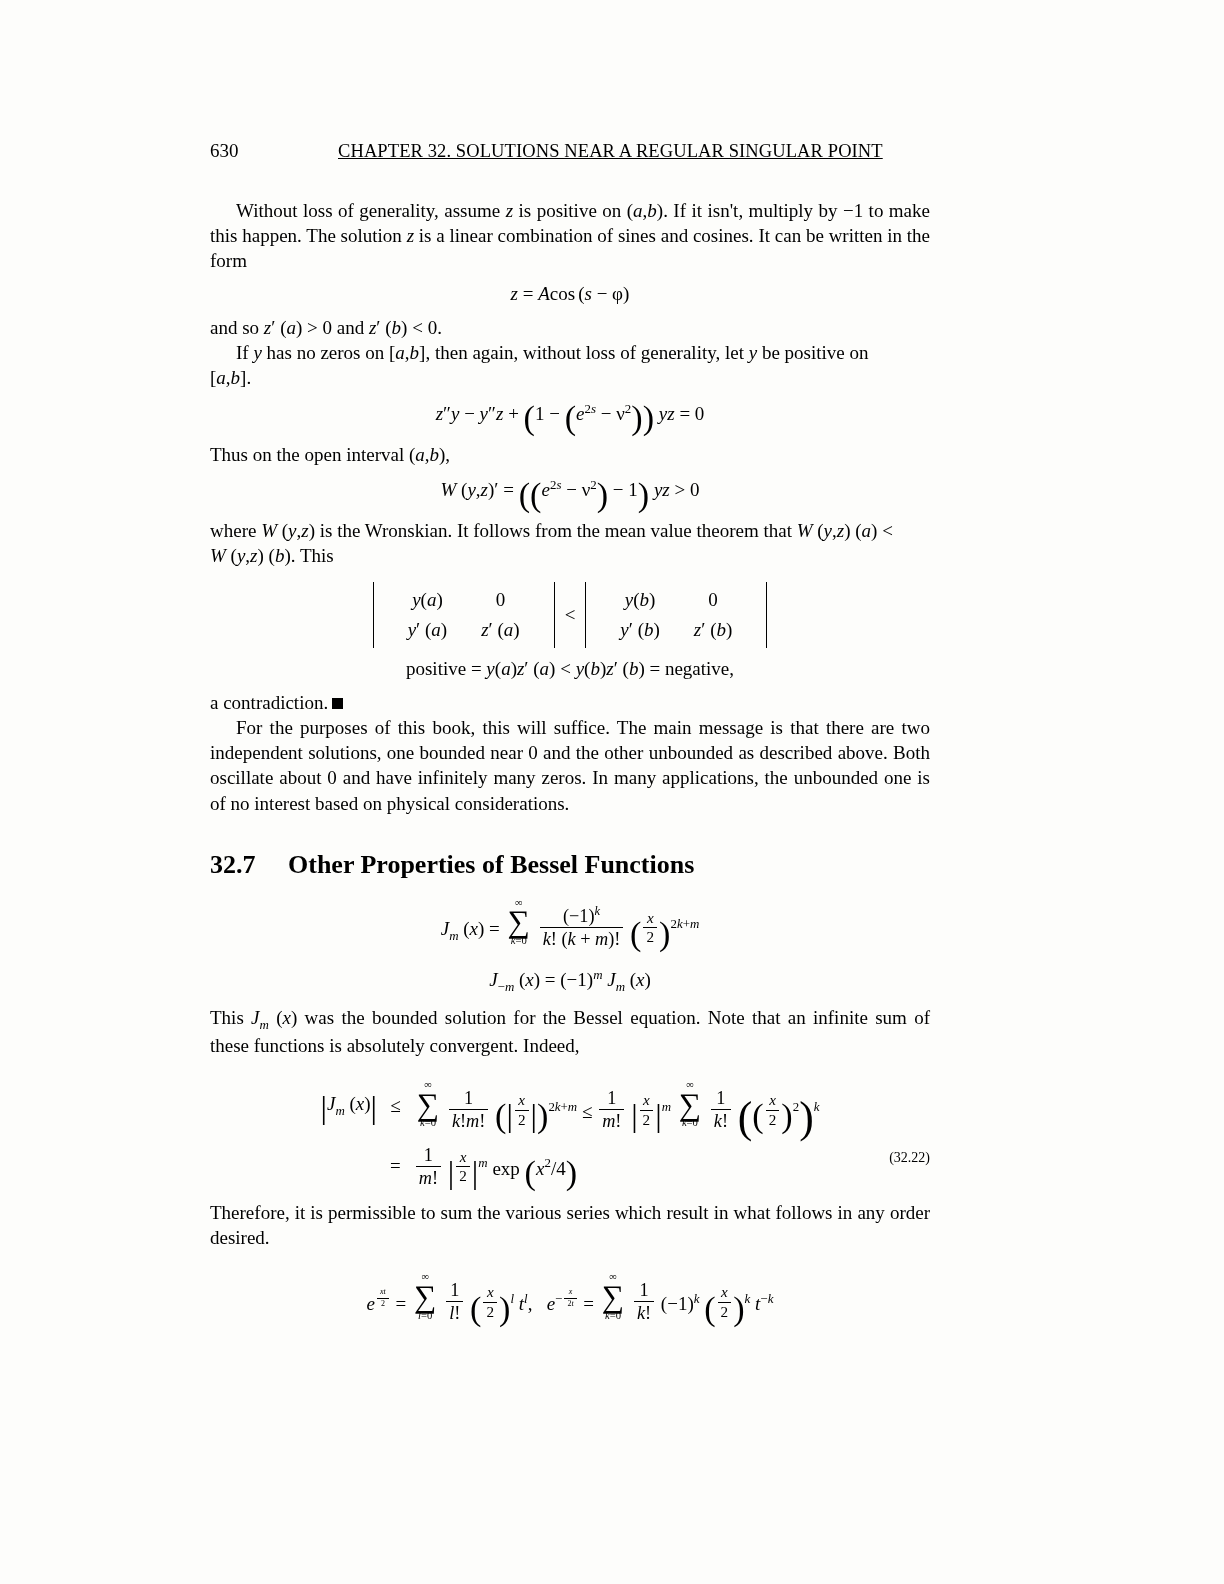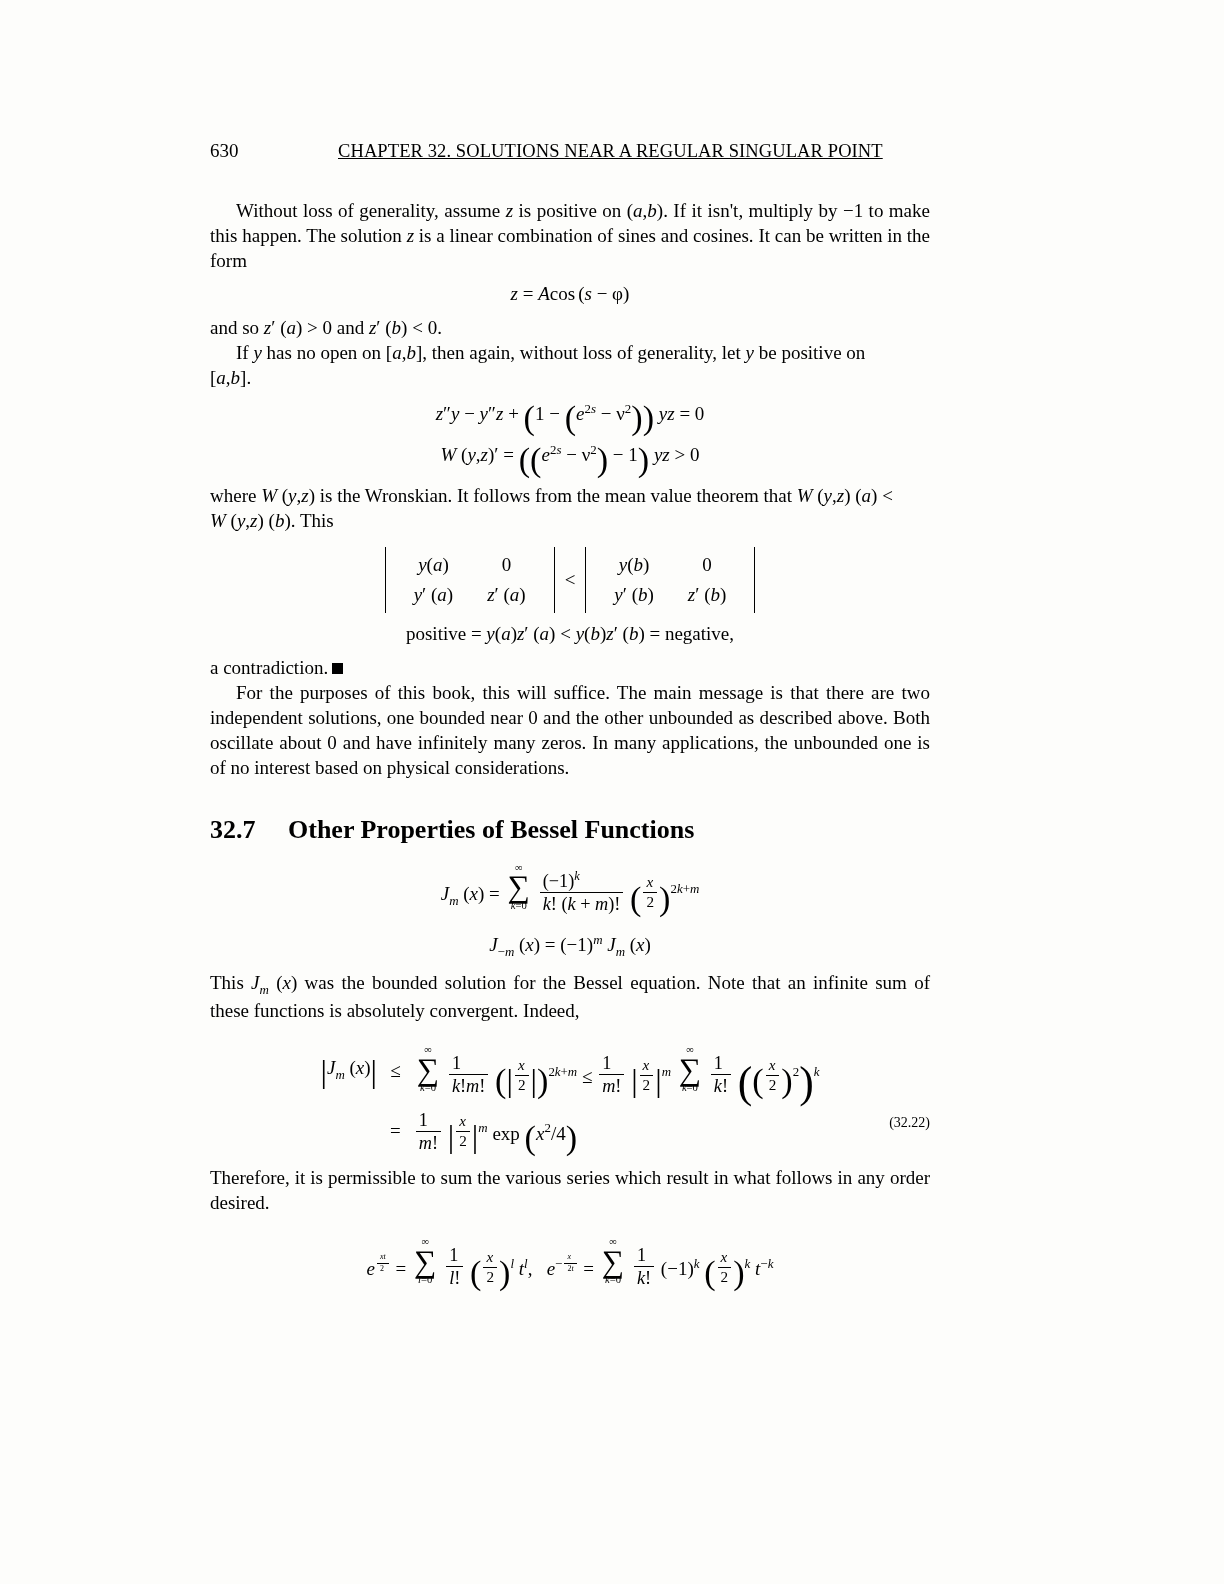--- a/index.html
+++ b/index.html
@@ -67,21 +67,21 @@
   .eq-num {
     position: absolute;
     right: 0;
     font-size: 14px;
   }
   i, .it { font-style: italic; }
   
   .frac {
     display: inline-block;
     vertical-align: -0.52em;
-    text-align: left;
+    text-align: center;
     font-size: 0.96em;
     line-height: 1.1;
     margin: 0 2px;
   }
   .frac > span { display: block; padding: 0 3px; }
   .frac .num { border-bottom: 1px solid #000; padding-bottom: 1px; }
   .frac .den { padding-top: 1px; }
   .frac.small { font-size: 0.8em; vertical-align: -0.45em; }
   
   .sum {
@@ -131,21 +131,21 @@
   
   .detwrap {
     display: inline-block;
     vertical-align: middle;
   }
   .det {
     display: inline-table;
     border-left: 1.3px solid #000;
     border-right: 1.3px solid #000;
     border-collapse: separate;
-    padding: 2px 10px;
+    padding: 2px 16px;
     vertical-align: middle;
   }
   .det td {
     padding: 3px 16px;
     text-align: center;
     font-size: 19px;
     white-space: nowrap;
   }
   .lt-mid {
     display: inline-block;
@@ -183,30 +183,33 @@
 
     <div class="eq">
       <span><i>z</i> = <i>A</i>cos<span style="display:inline-block;width:3px"></span>(<i>s</i> − φ)</span>
     </div>
 
     <p>
       <span>and so </span><span><i>z</i>′ (<i>a</i>) &gt; 0</span><span> and </span><span><i>z</i>′ (<i>b</i>) &lt; 0</span><span>.</span>
     </p>
 
     <p class="indent">
-      <span>If </span><i>y</i><span> has no open on </span><span>[<i>a</i>,<i>b</i>]</span><span>, then again, without loss of generality, let </span><i>y</i><span> be positive on </span><br>
+      <span>If </span><i>y</i><span> has no zeros on </span><span>[<i>a</i>,<i>b</i>]</span><span>, then again, without loss of generality, let </span><i>y</i><span> be positive on </span><br>
       <span>[<i>a</i>,<i>b</i>]</span><span>.</span>
     </p>
 
     <div class="eq">
       <span>
         <i>z</i>″<i>y</i> − <i>y</i>″<i>z</i> + <span class="paren-big">(</span>1 − <span class="paren-big">(</span><i>e</i><sup>2<i>s</i></sup> − ν<sup>2</sup><span class="paren-big">)</span><span class="paren-big">)</span> <i>yz</i> = 0
       </span>
     </div>
 
+    <p>
+      <span>Thus on the open interval</span> <span>(<i>a</i>,<i>b</i>)</span>,
+    </p>
 
     <div class="eq">
       <span>
         <i>W</i> (<i>y</i>,<i>z</i>)′ = <span class="paren-big">(</span><span class="paren-big">(</span><i>e</i><sup>2<i>s</i></sup> − ν<sup>2</sup><span class="paren-big">)</span> − 1<span class="paren-big">)</span> <i>yz</i> &gt; 0
       </span>
     </div>
 
     <p>
       <span>where </span><span><i>W</i> (<i>y</i>,<i>z</i>)</span><span> is the Wronskian. It follows from the mean value theorem that </span><span><i>W</i> (<i>y</i>,<i>z</i>) (<i>a</i>) &lt;<br><i>W</i> (<i>y</i>,<i>z</i>) (<i>b</i>).</span><span> This</span>
     </p>

